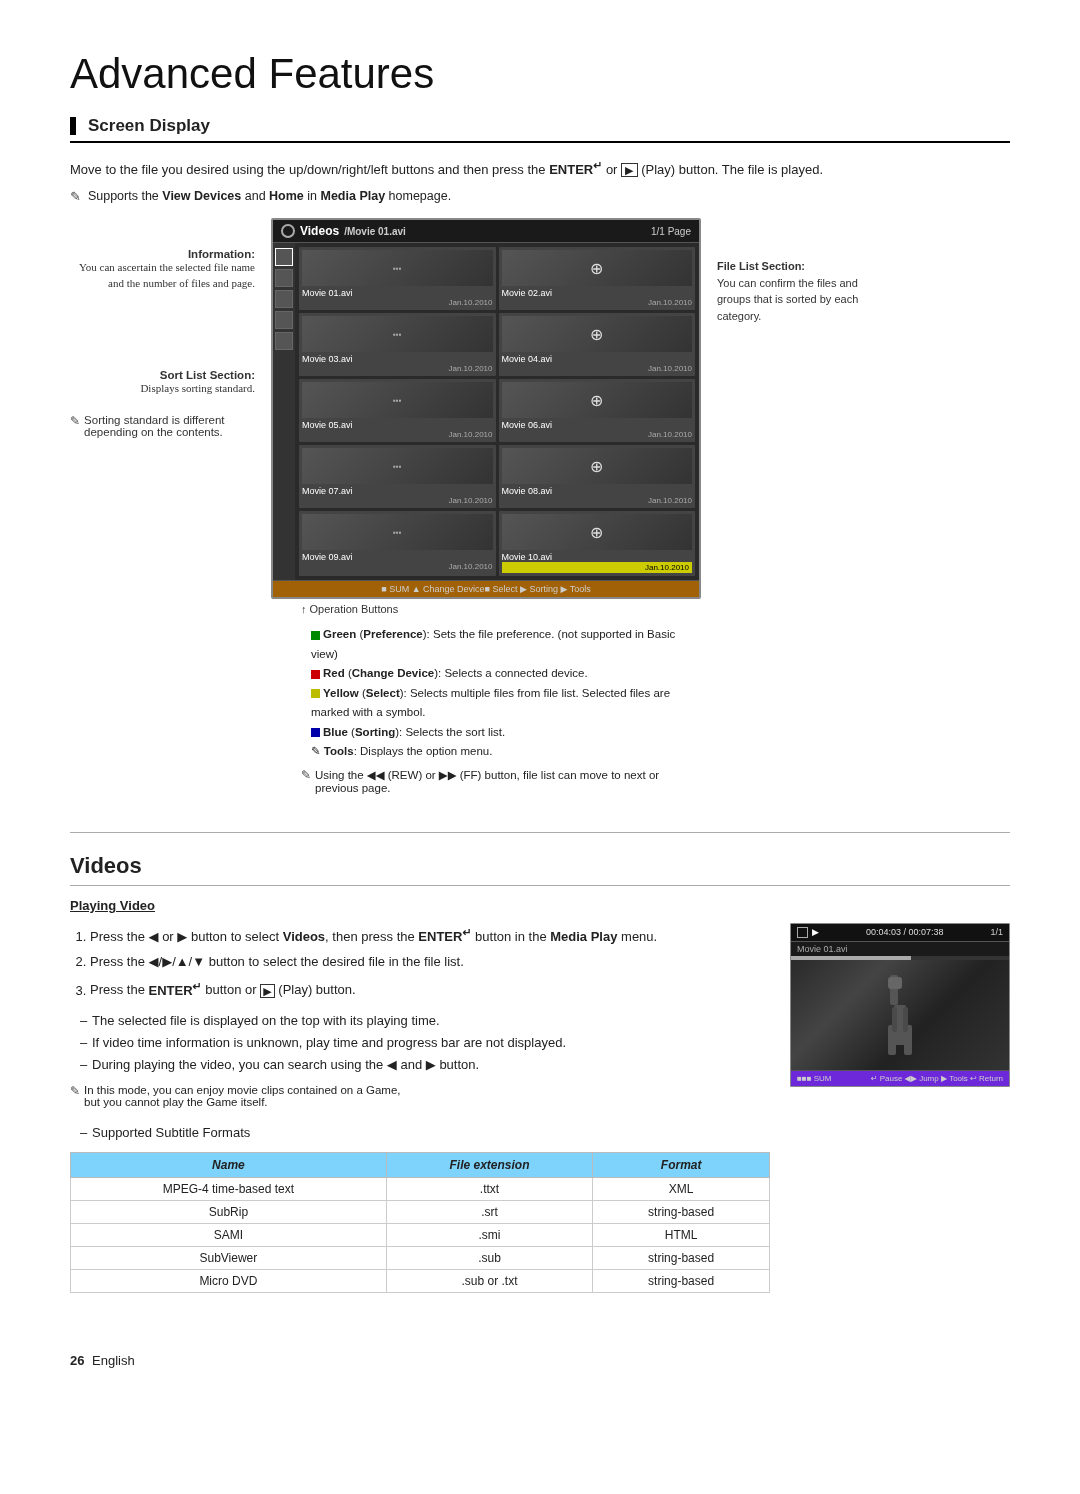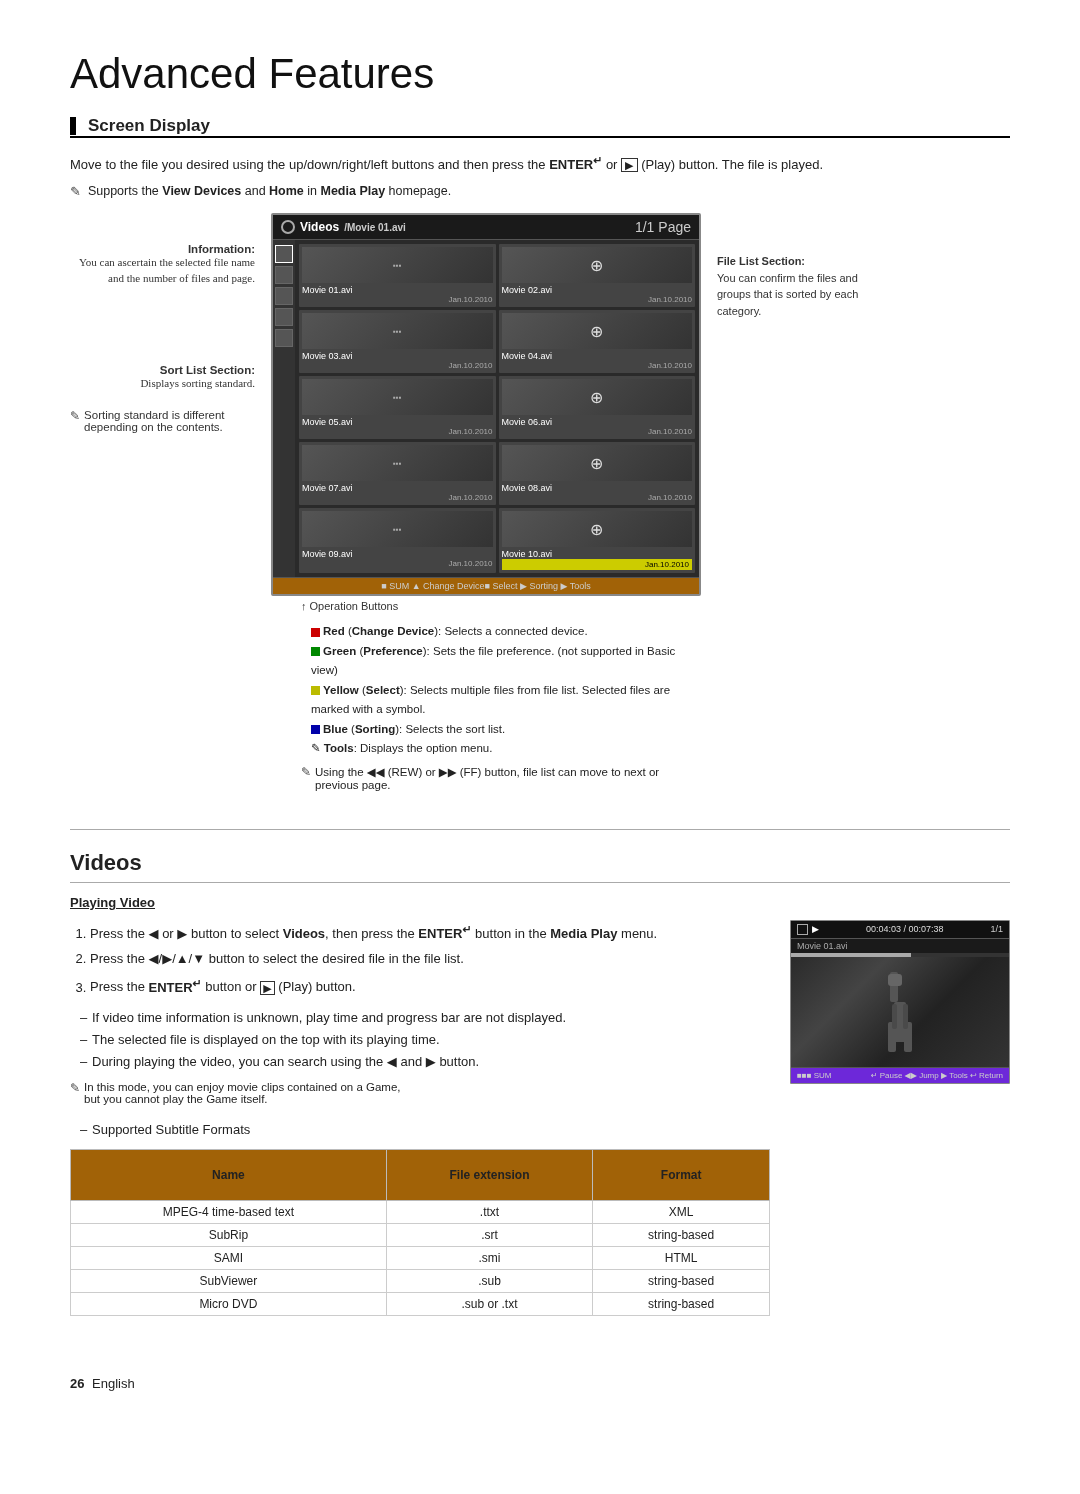--- a/index.html
+++ b/index.html
@@ -15,20 +15,21 @@
     h1.page-title {
       font-size: 42px;
       font-weight: 300;
       margin-bottom: 18px;
       color: #111;
     }
     h2.section-title {
       font-size: 17px;
       font-weight: bold;
       border-bottom: 2px solid #000;
+      padding-bottom: 5px;
       margin-bottom: 14px;
       display: flex;
       align-items: center;
       gap: 8px;
     }
     h2.section-title::before {
       content: '';
       display: inline-block;
       width: 6px;
       height: 18px;
@@ -115,21 +116,21 @@
       width: 14px; height: 14px;
       border: 2px solid #aaa;
       border-radius: 50%;
       display: inline-block;
     }
     .screen-header .path-text {
       font-size: 10px;
       color: #ccc;
     }
     .screen-header .page-num {
-      font-size: 14px;
+      font-size: 10px;
       color: #ccc;
     }
     .thumb-grid {
       display: grid;
       grid-template-columns: 1fr 1fr;
       gap: 3px;
       flex: 1;
     }
     .thumb-item {
       background: #444;
@@ -301,25 +302,26 @@
       justify-content: space-between;
       border-top: 1px solid #555;
     }
     table.subtitle-table {
       width: 100%;
       border-collapse: collapse;
       font-size: 12px;
       margin-top: 8px;
     }
     table.subtitle-table th {
-      background: #a16207;
+      background: #7dd3fc;
       border: 1px solid #bbb;
-      padding: 18px 8px;
+      padding: 5px 8px;
       text-align: center;
       font-weight: bold;
+      font-style: italic;
     }
     table.subtitle-table td {
       border: 1px solid #ccc;
       padding: 4px 8px;
       text-align: center;
     }
     .page-footer {
       margin-top: 60px;
       font-size: 13px;
       font-weight: bold;
@@ -496,22 +498,22 @@
           <span>■ Select  ▶ Sorting  ▶ Tools</span>
         </div>
       </div>
 
       <div style="font-size:11px; color:#333; margin-top:4px; margin-left:30px;">
         ↑ Operation Buttons
       </div>
 
       <div class="operation-buttons-area" style="margin-left:30px;">
         <ul>
+          <li><span class="color-box green-box"></span><strong>Green</strong> (<strong>Preference</strong>): Sets the file preference. (not supported in Basic view)</li>
           <li><span class="color-box red-box"></span><strong>Red</strong> (<strong>Change Device</strong>): Selects a connected device.</li>
-          <li><span class="color-box green-box"></span><strong>Green</strong> (<strong>Preference</strong>): Sets the file preference. (not supported in Basic view)</li>
           <li><span class="color-box yellow-box"></span><strong>Yellow</strong> (<strong>Select</strong>): Selects multiple files from file list. Selected files are marked with a symbol.</li>
           <li><span class="color-box blue-box"></span><strong>Blue</strong> (<strong>Sorting</strong>): Selects the sort list.</li>
           <li>✎ <strong>Tools</strong>: Displays the option menu.</li>
         </ul>
       </div>
 
       <div class="note-small" style="margin-left:30px; margin-top:6px;">
         <span>Using the ◀◀ (REW) or ▶▶ (FF) button, file list can move to next or previous page.</span>
       </div>
     </div>
@@ -532,22 +534,22 @@
 
   <div class="video-content-area">
     <div class="video-left">
       <ol class="steps">
         <li>Press the ◀ or ▶ button to select <strong>Videos</strong>, then press the <strong>ENTER<sup>↵</sup></strong> button in the <strong>Media Play</strong> menu.</li>
         <li>Press the ◀/▶/▲/▼ button to select the desired file in the file list.</li>
         <li>Press the <strong>ENTER<sup>↵</sup></strong> button or <span style="border:1px solid #333;padding:0 2px;font-size:11px;">▶</span> (Play) button.</li>
       </ol>
 
       <ul class="bullets">
+        <li>The selected file is displayed on the top with its playing time.</li>
         <li>If video time information is unknown, play time and progress bar are not displayed.</li>
-        <li>The selected file is displayed on the top with its playing time.</li>
         <li>During playing the video, you can search using the ◀ <span>and</span> ▶ button.</li>
       </ul>
 
       <div class="note-small">
         <span>In this mode, you can enjoy movie clips contained on a Game,<br>
         but you cannot play the Game itself.</span>
       </div>
 
       <ul class="bullets bullet-dot" style="margin-top:14px;">
         <li>Supported Subtitle Formats</li>

